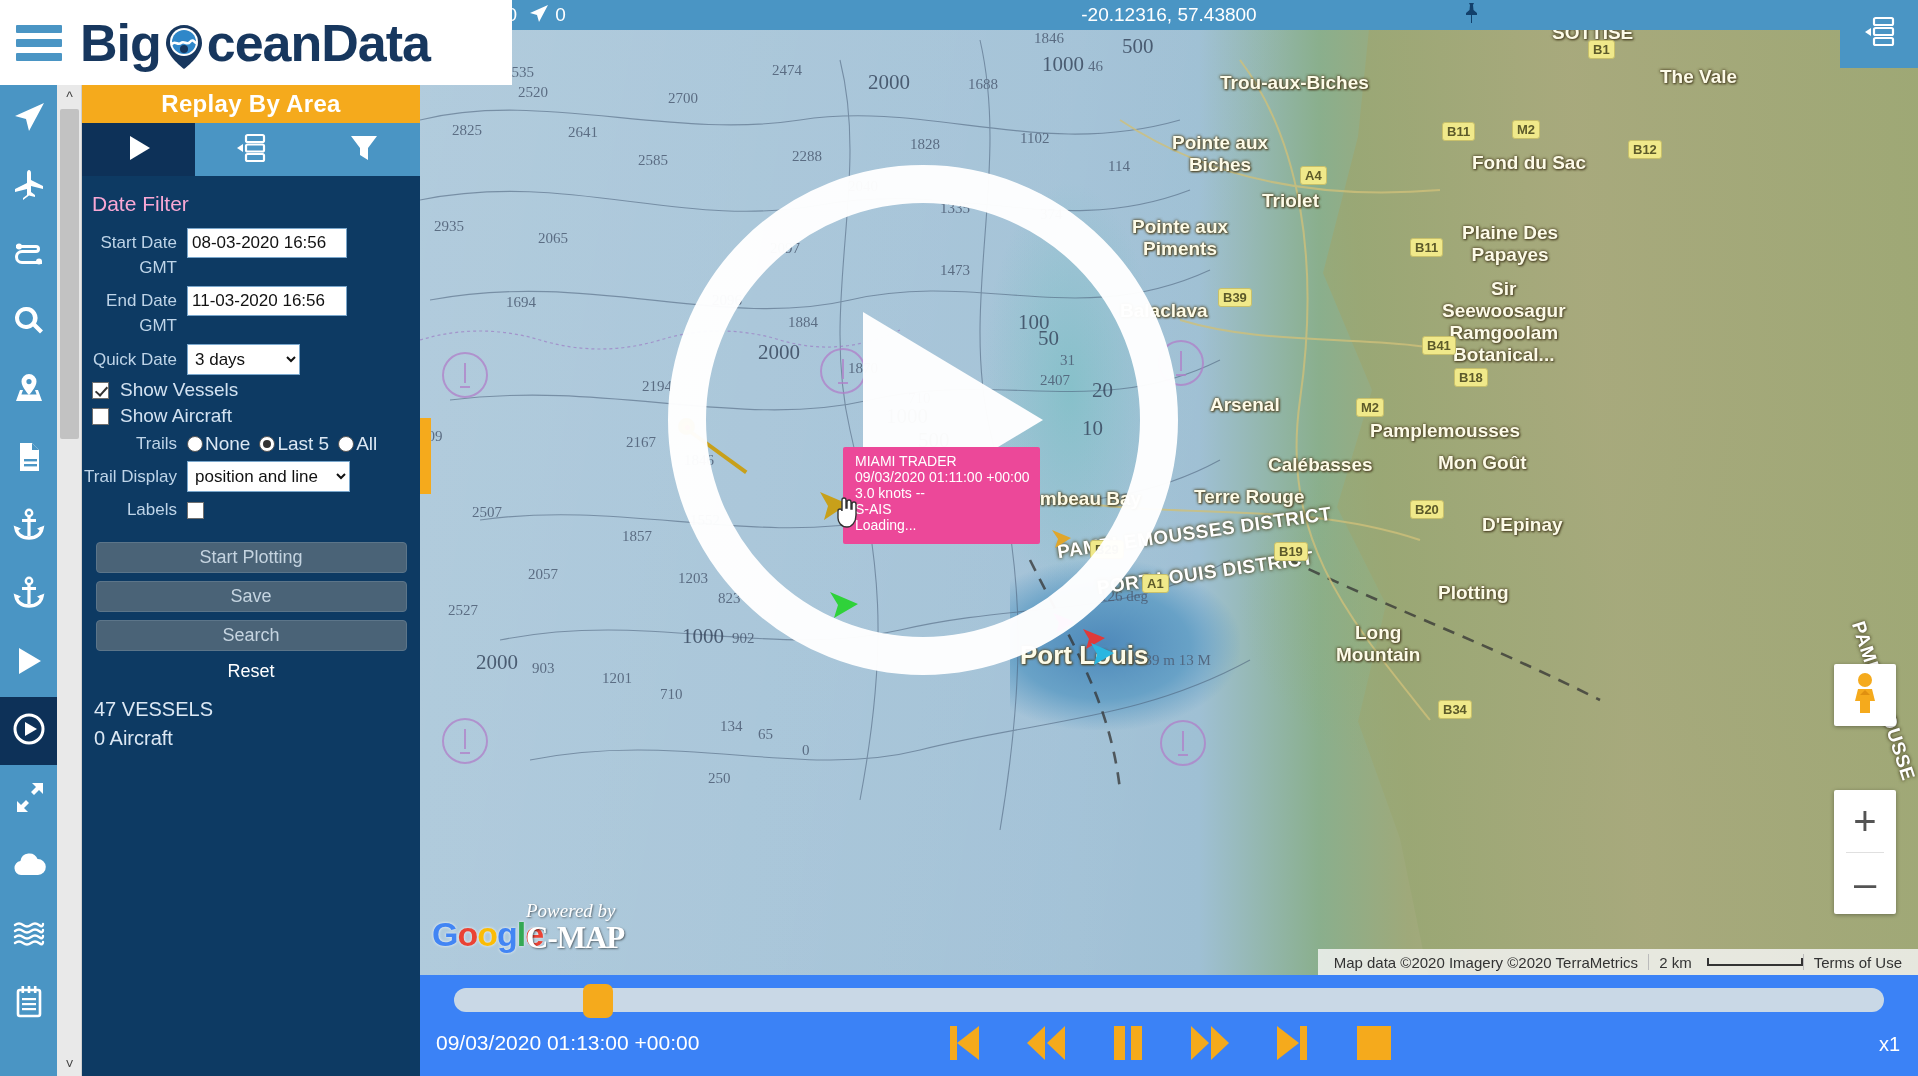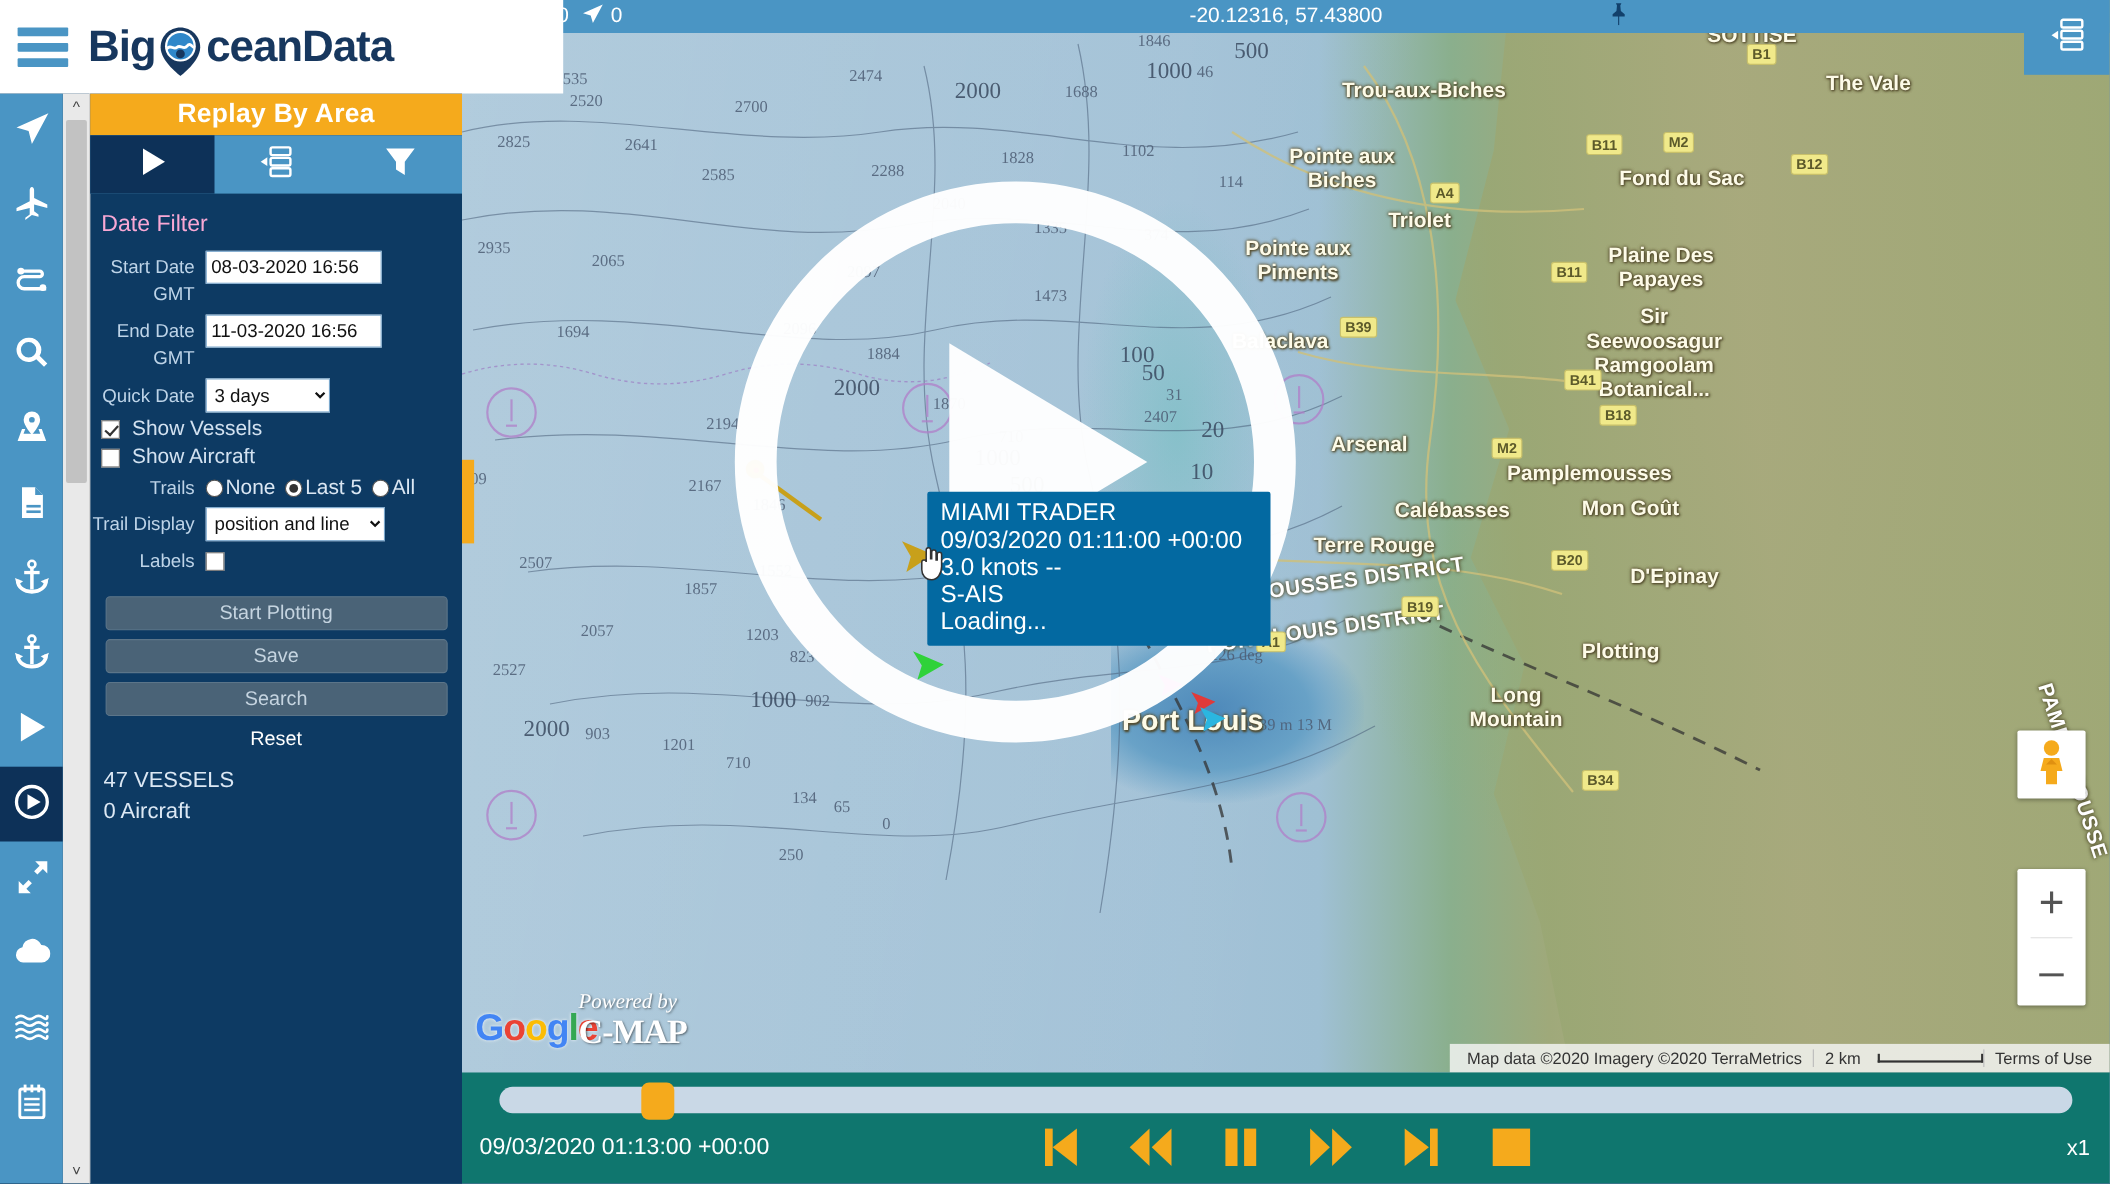--- a/index.html
+++ b/index.html
@@ -14,21 +14,21 @@
 
   
   .header-bar {
     position: absolute; left: 0; top: 0; width: 512px; height: 85px;
     background: #ffffff; display: flex; align-items: center;
     z-index: 40;
   }
   .hamburger { width: 46px; height: 36px; margin-left: 16px; margin-right: 18px;
     display: flex; flex-direction: column; justify-content: space-between; cursor: pointer; }
   .hamburger i { display: block; height: 8px; border-radius: 1px; background: #4a95c4; }
-  .logo-wrap { display: flex; align-items: center; font-size: 40px; font-weight: bold;
+  .logo-wrap { display: flex; align-items: center; font-size: 52px; font-weight: bold;
     color: #17375e; letter-spacing: -1px; }
   .logo-pin { position: relative; width: 44px; height: 48px; margin: 0 1px; display:inline-block; top: 4px;}
   .logo-pin svg { position: absolute; left: 0; top: 0; }
 
   
   .rail {
     position: absolute; left: 0; top: 85px; width: 57px; height: 991px;
     background: #4a95c4; z-index: 35;
     display: flex; flex-direction: column; align-items: center;
   }
@@ -202,22 +202,22 @@
   
   .vessel-dot { position: absolute; width: 17px; height: 17px; border-radius: 50%;
     background: #c8a01a; border: 3px solid #b38f14; z-index: 13; }
   .vessel-dot i { position: absolute; left: 4px; top: 4px; width: 5px; height: 5px;
     border-radius: 50%; background: #e4522a; }
   .trail-line { position: absolute; height: 4px; background: #c8a01a; z-index: 12;
     transform-origin: 0 50%; }
 
   
   .tooltip {
-    position: absolute; background: #0369a1; color: #ffffff; padding: 7px 26px 9px 12px;
-    font-size: 22px; line-height: 1.08; z-index: 20; white-space: nowrap;
+    position: absolute; background: #ec4899; color: #ffffff; padding: 7px 10px 9px 12px;
+    font-size: 14px; line-height: 1.08; z-index: 20; white-space: nowrap;
     border-radius: 2px;
   }
   .tooltip div { margin-bottom: 1px; }
   .cursor-hand { position: absolute; z-index: 25; width: 26px; height: 34px; }
 
   
   .pegman {
     position: absolute; right: 22px; top: 664px; width: 62px; height: 62px;
     background: #ffffff; border-radius: 2px; box-shadow: 0 1px 4px rgba(0,0,0,.35);
     display: flex; align-items: center; justify-content: center; z-index: 15; cursor: pointer;
@@ -255,21 +255,21 @@
   }
   .attrib .seg { padding: 0 10px; }
   .attrib .bar { width: 1px; height: 16px; background: #bbb; }
   .scalebar { width: 96px; height: 8px; border: 2px solid #333; border-top: none;
     margin-left: 5px; }
   .attrib .terms { color: #333; }
 
   
   .playbar {
     position: absolute; left: 420px; bottom: 0; width: 1498px; height: 101px;
-    background: #0f766e; z-index: 40;
+    background: #3b82f6; z-index: 40;
   }
   .track {
     position: absolute; left: 34px; top: 13px; width: 1430px; height: 24px;
     background: #c9d8e6; border-radius: 12px; cursor: pointer;
   }
   .thumb {
     position: absolute; left: 131px; top: -4px; width: 30px; height: 34px;
     background: #f5aa1c; border-radius: 7px; cursor: grab;
   }
   .time-label { position: absolute; left: 16px; top: 56px; font-size: 21px; color: #ffffff; }

